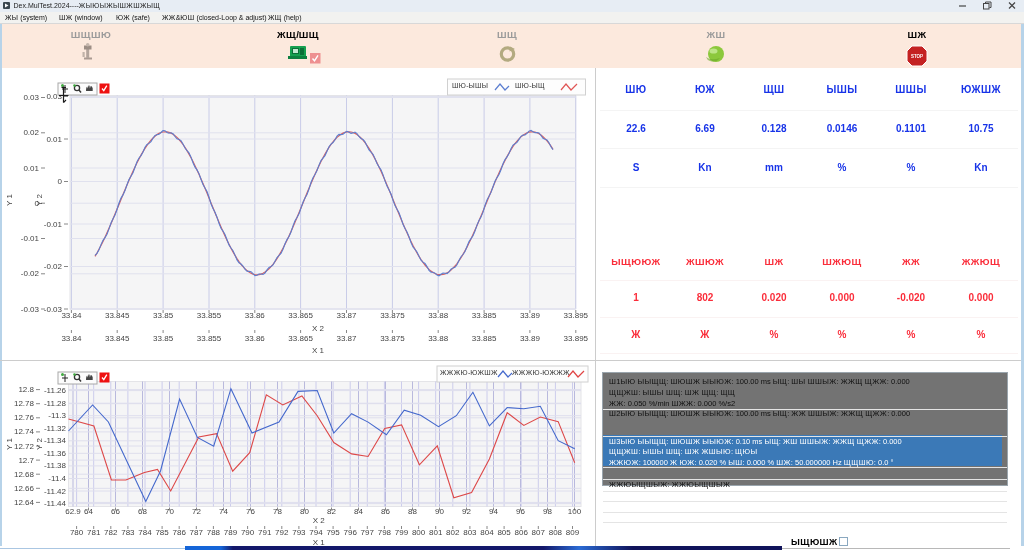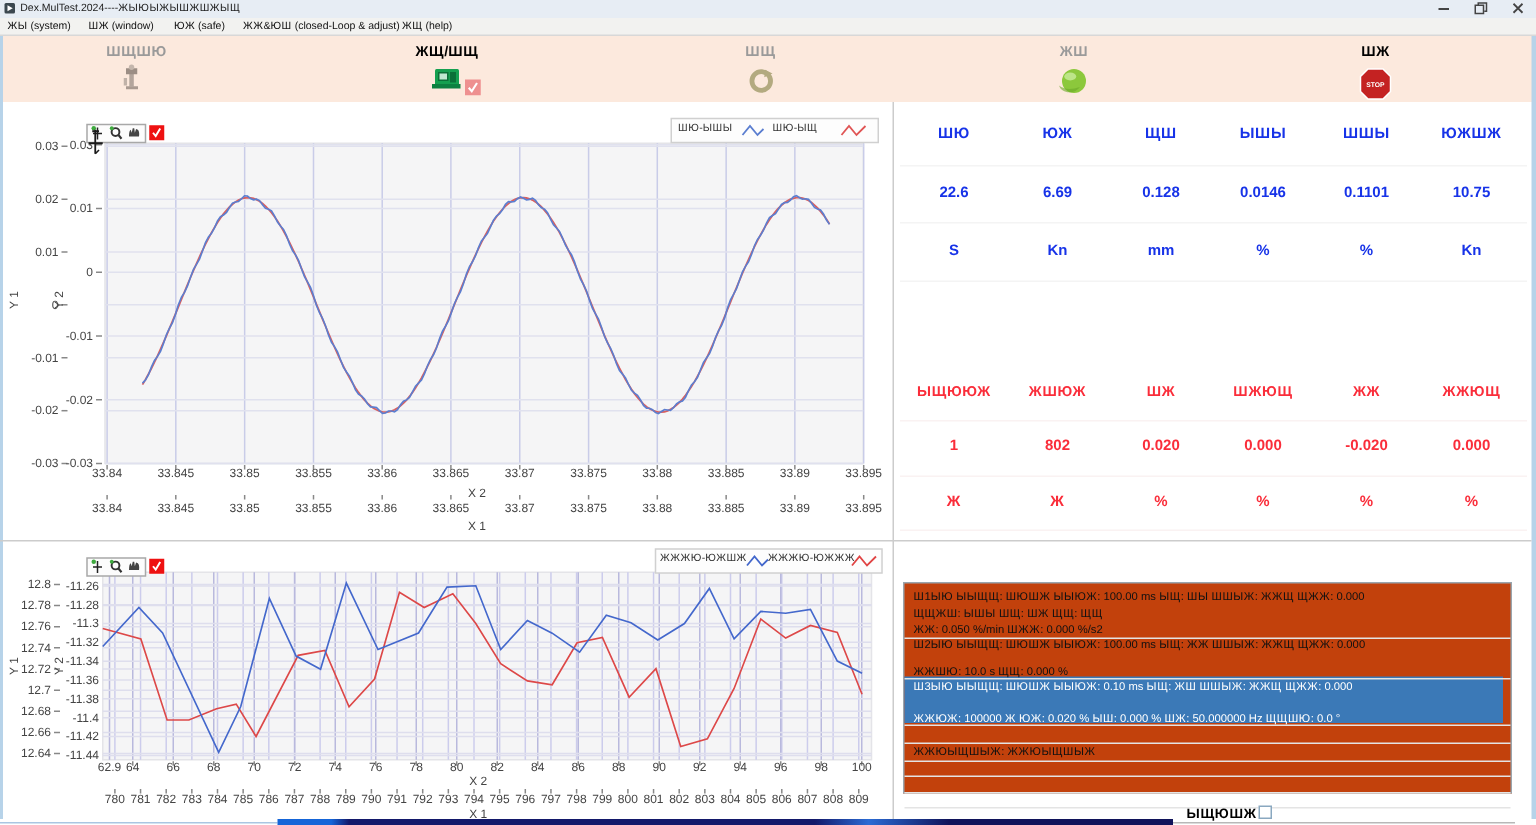--- a/index.html
+++ b/index.html
@@ -9,21 +9,21 @@
 .menubar{position:absolute;left:0;top:11.5px;width:1024px;height:12.5px;background:#f2f2f0;border-bottom:1px solid #d8d8d8;font-size:7.5px;color:#111}
 .toolbar{position:absolute;left:0;top:24px;width:1024px;height:44px;background:#fce9dd}
 .titem{position:absolute;text-align:center;font-size:9.5px;font-weight:bold}
 .gray{color:#9a9a9a}
 .vdiv{position:absolute;left:595px;top:68px;width:1px;height:478px;background:#cccccc}
 .hdiv{position:absolute;left:0;top:360px;width:1021px;height:1px;background:#cccccc}
 .edgeL{position:absolute;left:0;top:24px;width:2px;height:522px;background:#b7d3e9}
 .edgeR{position:absolute;left:1021px;top:24px;width:3px;height:522px;background:#b7d3e9}
 .tbl{position:absolute;font-weight:bold;text-align:center}
 .blue{color:#1733e8}.red{color:#fa2d3a}
-.lbox{position:absolute;left:602px;top:388px;width:406px;height:141px;border:1px solid #9aa5ad;background:#c2410c;font-size:7.5px;color:#111}
+.lbox{position:absolute;left:602px;top:372px;width:406px;height:114px;border:1px solid #9aa5ad;background:#737373;font-size:7.5px;color:#111}
 .lrow{position:absolute;left:0;width:100%}
 .hl{background:#3b79b7;color:#fff}
 .sep{position:absolute;left:0;width:100%;height:1px;background:#e4e4e4}
 
 </style></head><body>
 <div class="titlebar">
 <div class="abs" style="left:3px;top:2px;width:7px;height:7px;background:#3c4850;border-radius:1px"></div>
 <svg class="abs" style="left:3px;top:2px" width="7" height="7">
       <path d="M2 1.5 L5.5 3.5 L2 5.5 Z" fill="#fff"></path>
     </svg>
@@ -480,22 +480,22 @@
 <div class="abs" style="left:600px;top:186.5px;width:418px;height:1px;background:#f4f4f4"></div>
 <div class="abs" style="left:600px;top:280px;width:418px;height:1px;background:#faf2f2"></div>
 <div class="abs" style="left:600px;top:316.5px;width:418px;height:1px;background:#faf2f2"></div>
 <div class="abs" style="left:600px;top:353px;width:418px;height:1px;background:#faf2f2"></div>
 <div class="lbox">
 <div class="abs hl" style="left:0;top:62px;width:399px;height:30.5px"></div>
 <div class="lrow" style="top:3.5px;left:6px;color:#111"><span class="cj">Ш</span>1<span class="cj">ЫЮ</span>  <span class="cj">ЫЫЩЩ</span>: <span class="cj">ШЮШЖ</span>  <span class="cj">ЫЫЮЖ</span>: 100.00  ms  <span class="cj">ЫЩ</span>: <span class="cj">ШЫ</span>   <span class="cj">ШШЫЖ</span>: <span class="cj">ЖЖЩ</span>  <span class="cj">ЩЖЖ</span>: 0.000</div>
 <div class="lrow" style="top:14.5px;left:6px;color:#111"><span class="cj">ЩЩЖШ</span>: <span class="cj">ЫШЫ</span>  <span class="cj">ШЩ</span>: <span class="cj">ШЖ</span>  <span class="cj">ЩЩ</span>: <span class="cj">ЩЩ</span></div>
 <div class="lrow" style="top:25.5px;left:6px;color:#111"><span class="cj">ЖЖ</span>: 0.050  %/min  <span class="cj">ШЖЖ</span>: 0.000  %/s2</div>
 <div class="lrow" style="top:35.5px;left:6px;color:#111"><span class="cj">Ш</span>2<span class="cj">ЫЮ</span>  <span class="cj">ЫЫЩЩ</span>: <span class="cj">ШЮШЖ</span>  <span class="cj">ЫЫЮЖ</span>: 100.00  ms  <span class="cj">ЫЩ</span>: <span class="cj">ЖЖ</span>   <span class="cj">ШШЫЖ</span>: <span class="cj">ЖЖЩ</span>  <span class="cj">ЩЖЖ</span>: 0.000</div>
-<div class="lrow" style="top:53.5px;left:6px;color:#111"><span class="cj">ЖЖШЮ</span>: 10.0  s  <span class="cj">ЩЩ</span>: 0.000  %</div>
 <div class="lrow" style="top:63.5px;left:6px;color:#fff"><span class="cj">Ш</span>3<span class="cj">ЫЮ</span>  <span class="cj">ЫЫЩЩ</span>: <span class="cj">ШЮШЖ</span>  <span class="cj">ЫЫЮЖ</span>: 0.10  ms  <span class="cj">ЫЩ</span>: <span class="cj">ЖШ</span>   <span class="cj">ШШЫЖ</span>: <span class="cj">ЖЖЩ</span>  <span class="cj">ЩЖЖ</span>: 0.000</div>
+<div class="lrow" style="top:74px;left:6px;color:#fff"><span class="cj">ЩЩЖШ</span>: <span class="cj">ЫШЫ</span>  <span class="cj">ШЩ</span>: <span class="cj">ШЖ</span>  <span class="cj">ЖШЫЮ</span>: <span class="cj">ЩЮЫ</span></div>
 <div class="lrow" style="top:84.5px;left:6px;color:#fff"><span class="cj">ЖЖЮЖ</span>: 100000  <span class="cj">Ж</span>  <span class="cj">ЮЖ</span>: 0.020  %  <span class="cj">ЫШ</span>: 0.000  %  <span class="cj">ШЖ</span>: 50.000000  Hz  <span class="cj">ЩЩШЮ</span>: 0.0  °</div>
 <div class="lrow" style="top:107px;left:6px;color:#111"><span class="cj">ЖЖЮЫЩШЫЖ</span>: <span class="cj">ЖЖЮЫЩШЫЖ</span></div>
 <div class="sep" style="top:35.5px"></div>
 <div class="sep" style="top:63px"></div>
 <div class="sep" style="top:94px"></div>
 <div class="sep" style="top:105.5px"></div>
 <div class="sep" style="top:117.5px"></div>
 <div class="sep" style="top:128px"></div>
 <div class="sep" style="top:138.5px"></div>
 <div class="sep" style="top:149px"></div>

